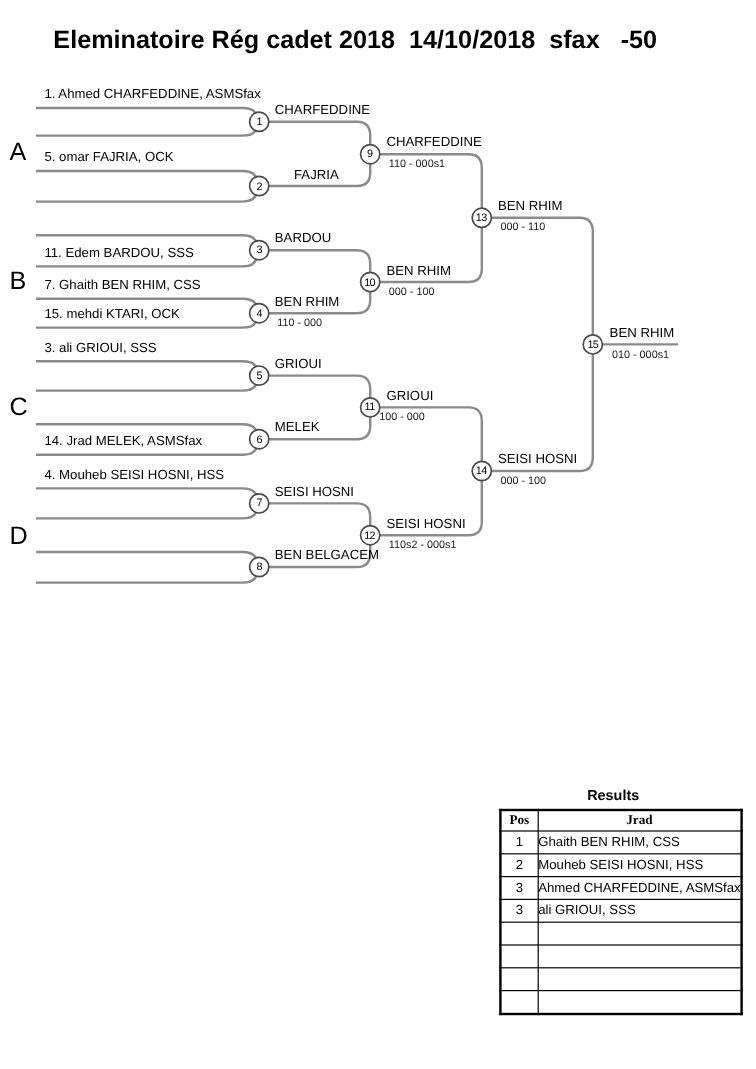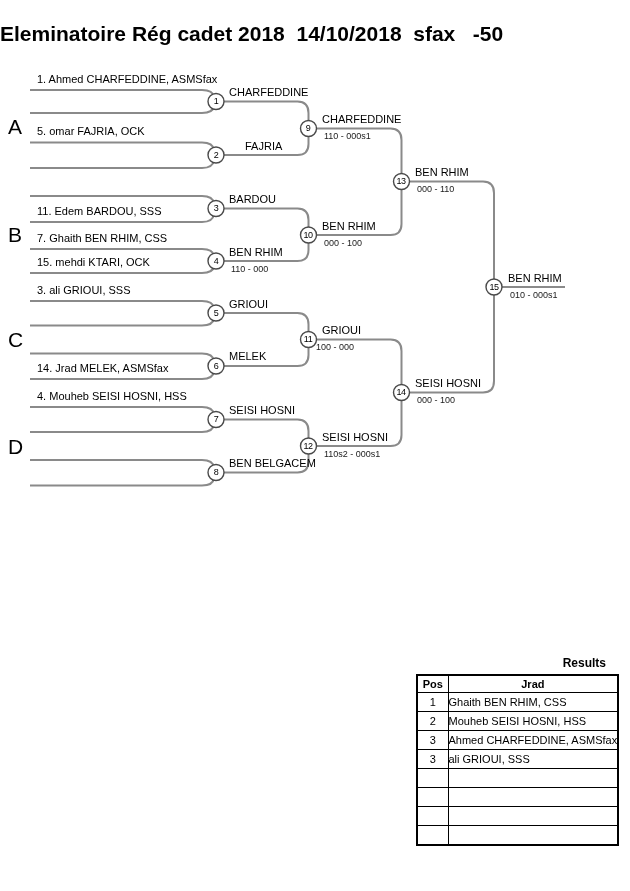--- a/index.html
+++ b/index.html
@@ -1,34 +1,34 @@
 <!DOCTYPE html>
 <html><head>
 <meta charset="utf-8">
 <style>
   html,body{margin:0;padding:0;background:#fff;}
   .page{position:relative;width:630px;height:891px;background:#ffffff;
         font-family:"Liberation Sans",sans-serif;color:#000;overflow:hidden;}
-  .title{position:absolute;left:0;top:22px;width:592px;
+  .title{position:absolute;left:0;top:22px;width:592px;text-align:center;
          font-size:21px;font-weight:bold;white-space:pre;}
   .competitors{position:absolute;left:380px;top:51px;width:220px;text-align:right;
                font-size:11px;font-weight:bold;}
   .group-label{position:absolute;left:8px;font-size:21px;}
   .bracket-svg{position:absolute;left:0;top:0;}
   .seed{position:absolute;font-size:11px;white-space:nowrap;}
   .winner{position:absolute;font-size:11px;white-space:nowrap;}
   .score{position:absolute;font-size:9px;color:#1a1a1a;white-space:nowrap;}
   .num{position:absolute;width:16px;height:16px;font-size:9px;line-height:16px;
        text-align:center;letter-spacing:-0.5px;}
-  .results-title{position:absolute;left:416px;top:656px;width:190px;text-align:right;
+  .results-title{position:absolute;left:416px;top:656px;width:190px;text-align:center;
                  font-size:12px;font-weight:bold;}
   table.results{position:absolute;left:416px;top:674px;border-collapse:collapse;
                 border:2px solid #000;table-layout:fixed;background:#fff;}
   table.results th, table.results td{border:1px solid #000;font-size:11px;padding:0;}
-  table.results th{height:16px;font-weight:bold;text-align:center;}
+  table.results th{height:16px;font-weight:bold;text-align:center;font-family:Liberation Serif, serif;}
   table.results td{height:18px;}
   td.pos-cell{text-align:center;}
   td.name-cell{text-align:left;padding-left:5px;white-space:nowrap;overflow:visible;margin-left:14px;}
   col.pos-col{width:31px;} col.name-col{width:158px;}
 </style>
 </head>
 <body>
 
 <div class="page">
 

